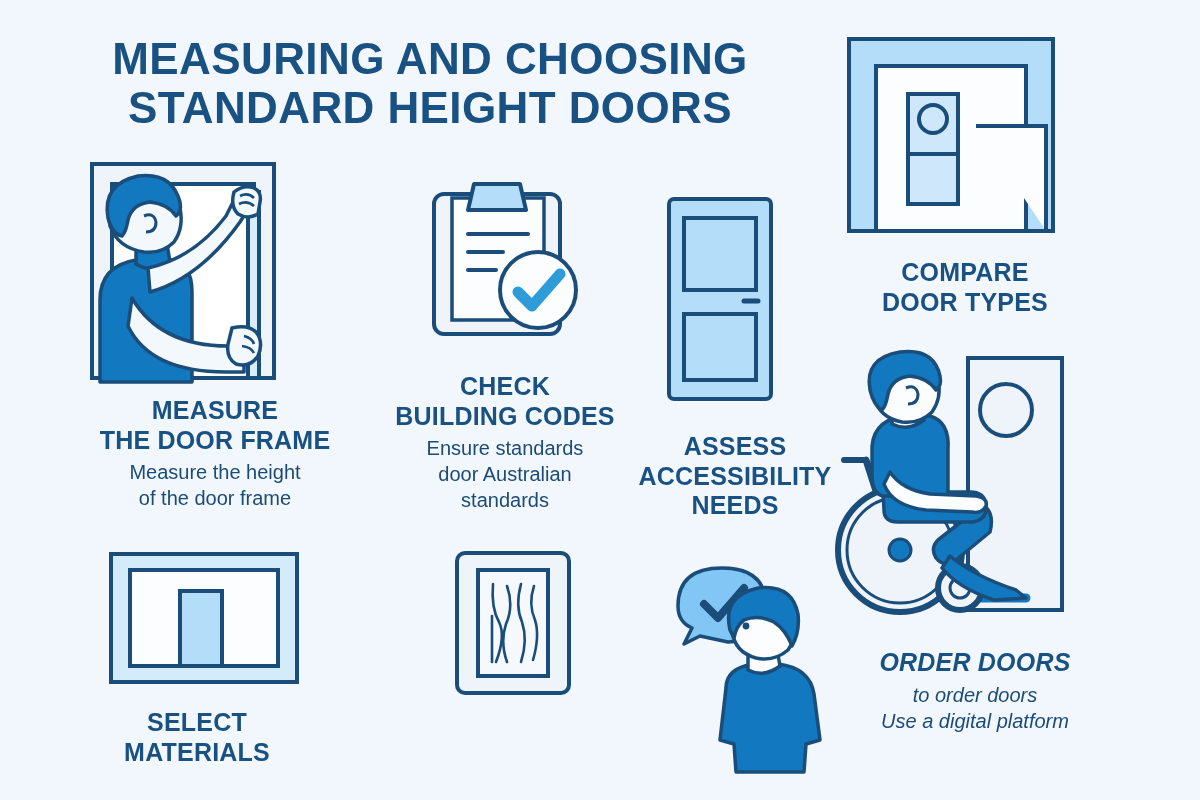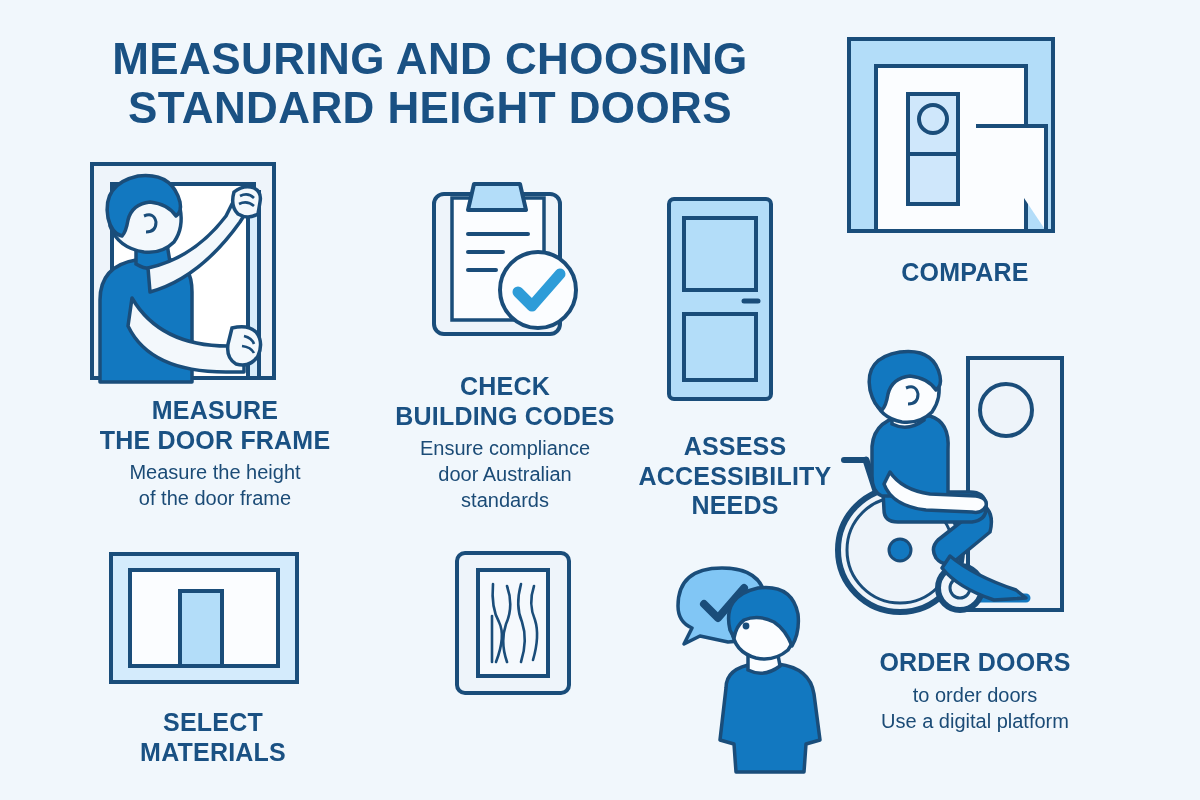--- a/index.html
+++ b/index.html
@@ -129,21 +129,21 @@
       <path d="M90 112 L104 126 L132 94" fill="none" stroke="#2e9cd8" stroke-width="11" stroke-linecap="round" stroke-linejoin="round"></path>
     </svg>
   </div>
 
   <div class="textblock" style="left:360px; top:364px; width:290px;">
     <div class="step-title">
       <div>CHECK</div>
       <div>BUILDING CODES</div>
     </div>
     <div class="step-desc">
-      <div>Ensure compliance</div>
+      <div>Ensure standards</div>
       <div>door Australian</div>
       <div>standards</div>
     </div>
   </div>
 
   <div class="abs" style="left:666px; top:196px;">
     <svg width="108" height="206" viewBox="0 0 108 206">
       <rect x="3" y="3" width="102" height="200" rx="5" fill="#b3ddf9" stroke="#1a4d7a" stroke-width="4"></rect>
       <rect x="18" y="22" width="72" height="72" fill="#b3ddf9" stroke="#1a4d7a" stroke-width="4"></rect>
       <rect x="18" y="118" width="72" height="66" fill="#b3ddf9" stroke="#1a4d7a" stroke-width="4"></rect>
@@ -171,20 +171,21 @@
 
       <rect x="62" y="58" width="50" height="110" fill="#cfe7fb" stroke="#1a4d7a" stroke-width="4"></rect>
       <line x1="62" y1="118" x2="112" y2="118" stroke="#1a4d7a" stroke-width="4"></line>
       <circle cx="87" cy="83" r="14" fill="#cfe7fb" stroke="#1a4d7a" stroke-width="4"></circle>
     </svg>
   </div>
 
   <div class="textblock" style="left:840px; top:250px; width:250px;">
     <div class="step-title">
       <div>COMPARE</div>
+      <div>DOOR TYPES</div>
     </div>
   </div>
 
   <div class="abs" style="left:826px; top:350px;">
     <svg width="272" height="265" viewBox="0 0 272 265">
 
       <rect x="142" y="8" width="94" height="252" fill="#eef4fa" stroke="#1a4d7a" stroke-width="4"></rect>
       <circle cx="180" cy="60" r="26" fill="#eef4fa" stroke="#1a4d7a" stroke-width="4"></circle>
 
       <path d="M18 110 L40 110" fill="none" stroke="#1a4d7a" stroke-width="6" stroke-linecap="round"></path>
@@ -215,39 +216,39 @@
       <path d="M66 52 L66 74 Q82 82 98 70 L94 48 Z" fill="#fbfdff" stroke="#1a4d7a" stroke-width="3.5"></path>
 
       <path d="M48 34 Q48 8 78 6 Q106 6 112 30 Q116 48 106 62 Q94 74 76 72 Q54 68 48 48 Z" fill="#fbfdff" stroke="#1a4d7a" stroke-width="3.5"></path>
 
       <path d="M44 40 Q38 8 74 2 Q108 -2 114 26 Q116 36 110 40 Q102 28 84 26 Q66 28 62 44 Q60 56 56 60 Q48 56 44 40 Z" fill="#1278c0" stroke="#1a4d7a" stroke-width="3.5" stroke-linejoin="round"></path>
 
       <path d="M80 38 Q90 34 92 44 Q92 54 82 54" fill="none" stroke="#1a4d7a" stroke-width="3"></path>
     </svg>
   </div>
 
-  <div class="textblock" style="left:830px; top:640px; width:290px;">
+  <div class="textblock" style="left:830px; top:640px; width:290px;font-style:italic;">
     <div class="step-title">
       <div>ORDER DOORS</div>
     </div>
     <div class="step-desc">
       <div>to order doors</div>
       <div>Use a digital platform</div>
     </div>
   </div>
 
   <div class="abs" style="left:108px; top:551px;">
     <svg width="192" height="134" viewBox="0 0 192 134">
       <rect x="3" y="3" width="186" height="128" fill="#d4ebfc" stroke="#1a4d7a" stroke-width="4"></rect>
       <rect x="22" y="19" width="148" height="96" fill="#fbfdff" stroke="#1a4d7a" stroke-width="4"></rect>
       <rect x="72" y="40" width="42" height="75" fill="#b3ddf9" stroke="#1a4d7a" stroke-width="4"></rect>
     </svg>
   </div>
 
-  <div class="textblock" style="left:88px; top:700px; width:250px;">
+  <div class="textblock" style="left:72px; top:700px; width:250px;">
     <div class="step-title">
       <div>SELECT</div>
       <div>MATERIALS</div>
     </div>
   </div>
 
   <div class="abs" style="left:454px; top:550px;">
     <svg width="118" height="146" viewBox="0 0 118 146">
       <rect x="3" y="3" width="112" height="140" rx="8" fill="#eef4fa" stroke="#1a4d7a" stroke-width="4"></rect>
       <rect x="24" y="20" width="70" height="106" fill="#f5f9fd" stroke="#1a4d7a" stroke-width="4"></rect>

